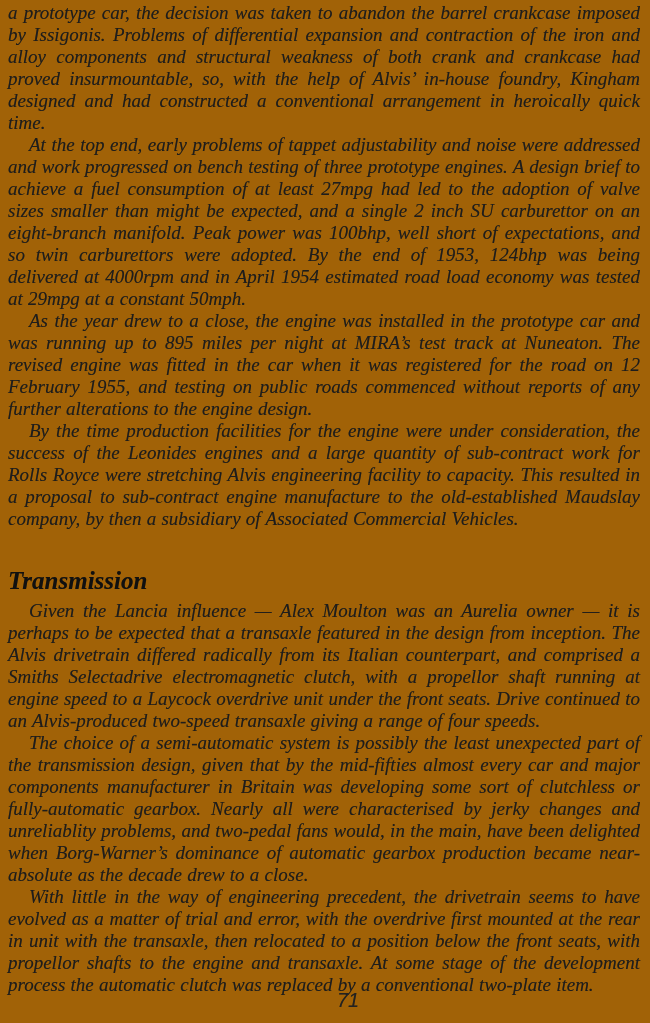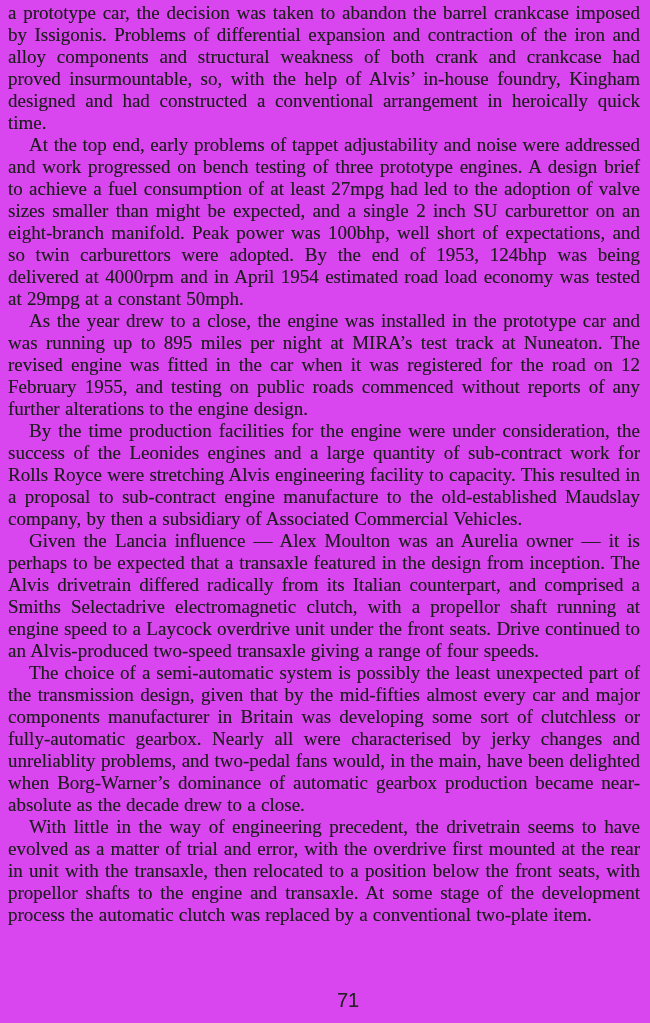--- a/index.html
+++ b/index.html
@@ -11,21 +11,22 @@
     height: 1023px;
     background: #fdfdfd;
     overflow: hidden;
     position: relative;
   }
   .page {
     position: absolute;
     inset: 0;
     padding: 2px 10px 0 8px;
     box-sizing: border-box;
-    background: #d946ef;
+    background: #a16207;
+    font-style: italic;
   }
   .para {
     margin: 0;
     font-family: "Liberation Serif", "DejaVu Serif", serif;
     font-size: 19px;
     line-height: 22px;
     color: #1d1d1d;
     text-align: justify;
     text-indent: 21px;
     word-spacing: 0.5px;
@@ -60,20 +61,21 @@
 </head>
 <body>
 
 <div class="page">
   <section>
     <p class="para first">a prototype car, the decision was taken to abandon the barrel crankcase imposed by Issigonis. Problems of differential expansion and contraction of the iron and alloy components and structural weakness of both crank and crankcase had proved insurmountable, so, with the help of Alvis’ in-house foundry, Kingham designed and had constructed a conventional arrangement in heroically quick time.</p>
     <p class="para">At the top end, early problems of tappet adjustability and noise were addressed and work progressed on bench testing of three prototype engines. A design brief to achieve a fuel consumption of at least 27mpg had led to the adoption of valve sizes smaller than might be expected, and a single 2 inch SU carburettor on an eight-branch manifold. Peak power was 100bhp, well short of expectations, and so twin carburettors were adopted. By the end of 1953, 124bhp was being delivered at 4000rpm and in April 1954 estimated road load economy was tested at 29mpg at a constant 50mph.</p>
     <p class="para">As the year drew to a close, the engine was installed in the prototype car and was running up to 895 miles per night at MIRA’s test track at Nuneaton. The revised engine was fitted in the car when it was registered for the road on 12 February 1955, and testing on public roads commenced without reports of any further alterations to the engine design.</p>
     <p class="para">By the time production facilities for the engine were under consideration, the success of the Leonides engines and a large quantity of sub-contract work for Rolls Royce were stretching Alvis engineering facility to capacity. This resulted in a proposal to sub-contract engine manufacture to the old-established Maudslay company, by then a subsidiary of Associated Commercial Vehicles.</p>
 
+    <h2 class="heading">Transmission</h2>
 
     <p class="para">Given the Lancia influence — Alex Moulton was an Aurelia owner — it is perhaps to be expected that a transaxle featured in the design from inception. The Alvis drivetrain differed radically from its Italian counterpart, and comprised a Smiths Selectadrive electromagnetic clutch, with a propellor shaft running at engine speed to a Laycock overdrive unit under the front seats. Drive continued to an Alvis-produced two-speed transaxle giving a range of four speeds.</p>
     <p class="para">The choice of a semi-automatic system is possibly the least unexpected part of the transmission design, given that by the mid-fifties almost every car and major components manufacturer in Britain was developing some sort of clutchless or fully-automatic gearbox. Nearly all were characterised by jerky changes and unreliablity problems, and two-pedal fans would, in the main, have been delighted when Borg-Warner’s dominance of automatic gearbox production became near-absolute as the decade drew to a close.</p>
     <p class="para">With little in the way of engineering precedent, the drivetrain seems to have evolved as a matter of trial and error, with the overdrive first mounted at the rear in unit with the transaxle, then relocated to a position below the front seats, with propellor shafts to the engine and transaxle. At some stage of the development process the automatic clutch was replaced by a conventional two-plate item.</p>
   </section>
 
   <div class="page-number">71</div>
 </div>
 
 </body></html>

